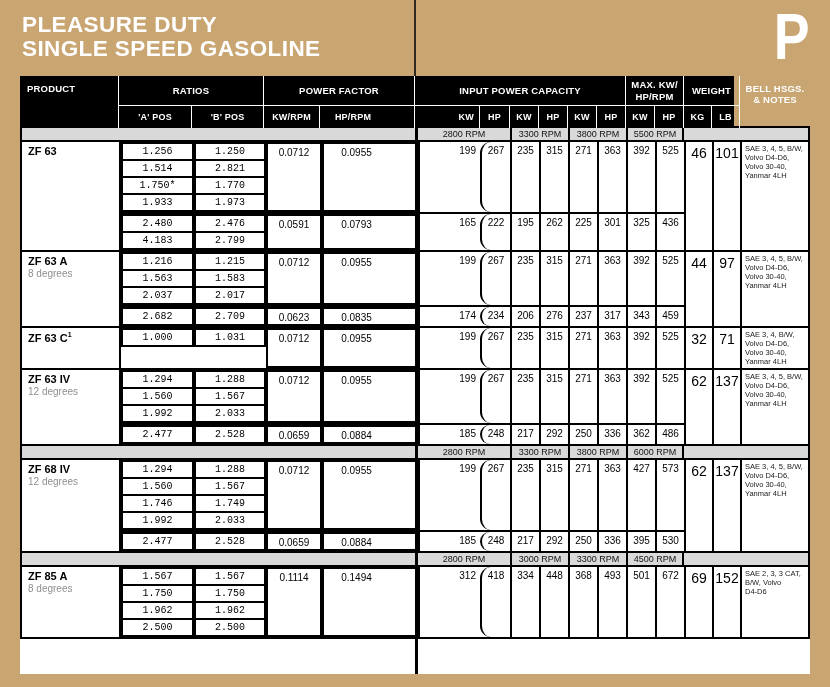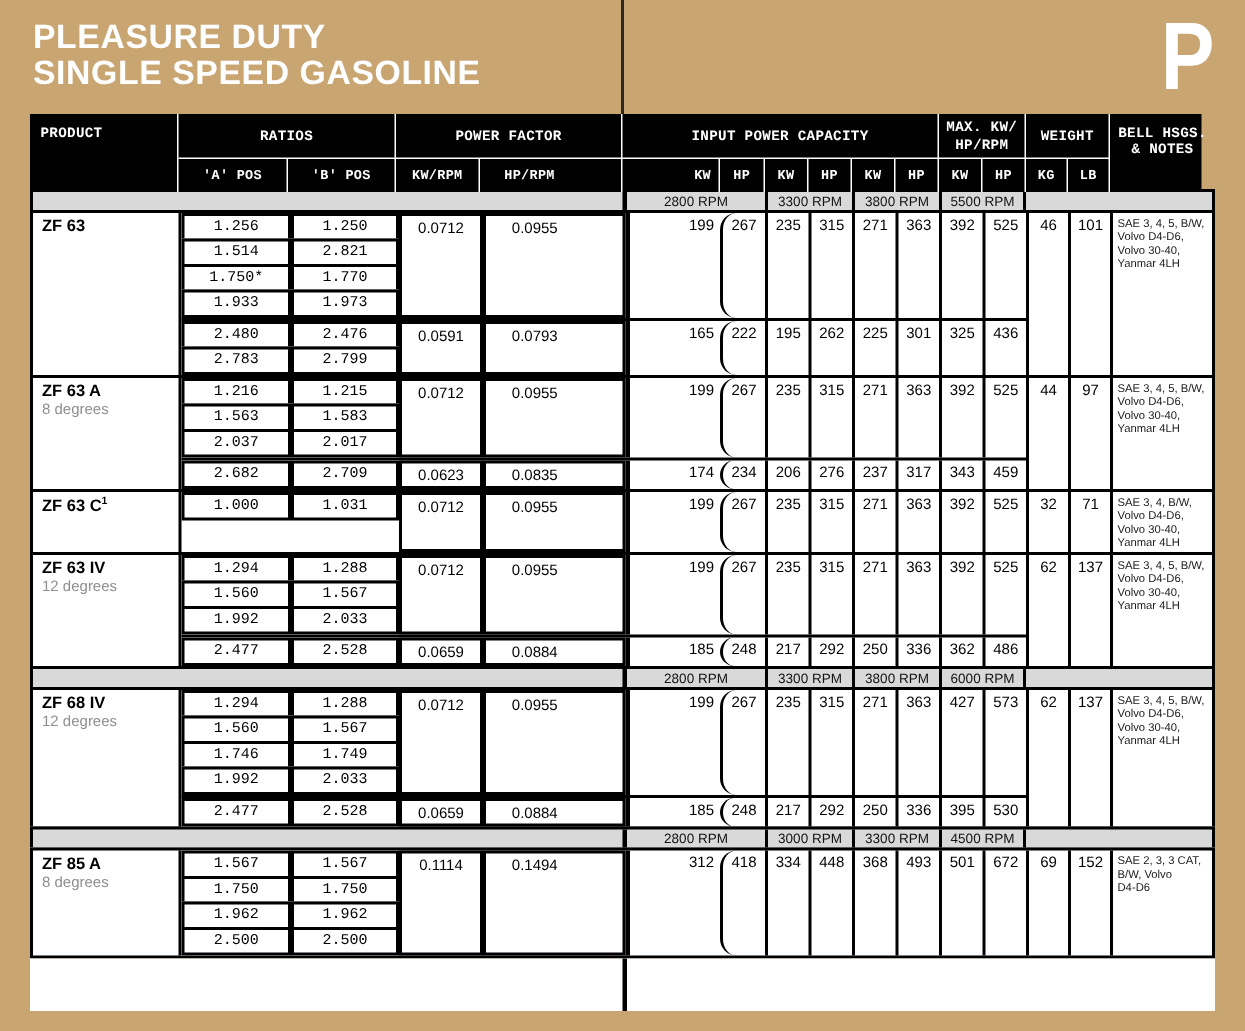--- a/index.html
+++ b/index.html
@@ -5,23 +5,23 @@
   html,body{margin:0;padding:0;}
   .page{position:relative;width:830px;height:687px;background:#c9a572;overflow:hidden;
         font-family:"Liberation Sans", sans-serif;}
   .top-divider{position:absolute;left:414px;top:0;width:2px;height:78px;background:#2e2a22;}
   .title{position:absolute;left:22px;top:13px;color:#fff;font-weight:bold;font-size:22.5px;
          line-height:1.05;letter-spacing:0.4px;}
   .corner{position:absolute;right:20px;top:8px;color:#fff;font-weight:bold;font-size:64px;
           line-height:0.92;transform:scaleX(0.84);transform-origin:right top;}
   .tbl{position:absolute;left:20px;top:76px;width:790px;}
   
-  .thead{display:grid;width:781px;box-sizing:border-box;background:#000;color:#fff;
+  .thead{display:grid;width:714px;box-sizing:border-box;background:#000;color:#fff;
          grid-template-columns:99px 73px 72px 56px 95px 65px 30px 29px 29px 29px 29px 29px 29px 28px 28px 70px;
-         grid-template-rows:30px 22px;font-family:Liberation Mono, monospace;}
+         grid-template-rows:30px 22px;}
   .h{display:flex;align-items:center;justify-content:center;font-size:9.5px;font-weight:bold;
      letter-spacing:0.2px;border-right:1px solid #fff;border-bottom:1px solid #fff;text-align:center;}
   .h.pre{white-space:pre-line;line-height:1.2;}
   .h-product{grid-column:1;grid-row:1/3;justify-content:flex-start;align-items:flex-start;
              padding:7px 0 0 7px;border-bottom:none;}
   .h-ratios{grid-column:2/4;grid-row:1;}
   .h-pf{grid-column:4/6;grid-row:1;}
   .h-input{grid-column:6/12;grid-row:1;}
   .h-max{grid-column:12/14;grid-row:1;}
   .h-weight{grid-column:14/16;grid-row:1;}
@@ -60,21 +60,21 @@
   .rcell.a{width:73px;} .rcell.b{width:72px;}
   .g-box{box-sizing:border-box;border:2px solid #000;text-align:center;padding-top:3px;
          font-size:10px;color:#000;flex:none;}
   .g-kwrpm{width:56px;}
   .g-hprpm{width:95px;padding-right:26px;}
   .g-power{flex:1;display:flex;border-left:3px solid #000;align-items:stretch;}
   .pcell{box-sizing:border-box;border-left:2px solid #000;font-size:10px;color:#000;display:flex;
          align-items:flex-start;justify-content:center;padding-top:3px;flex:none;width:29px;}
   .pcell:nth-child(2){width:30px;border-radius:11px;}
   .pcell.pfirst{border-left:none;width:60px;justify-content:flex-end;padding-right:4px;}
-  .c-w{width:28px;flex:none;box-sizing:border-box;border-left:2px solid #000;font-size:10px;
+  .c-w{width:28px;flex:none;box-sizing:border-box;border-left:2px solid #000;font-size:14px;
        text-align:center;padding-top:3px;color:#000;}
   .c-notes{flex:1;box-sizing:border-box;border-left:2px solid #000;font-size:7.5px;line-height:1.18;
            color:#1a1a1a;padding:3px 2px 2px 3px;white-space:pre-line;}
   .bottom-fill{height:35px;background:#fff;position:relative;width:790px;}
   .bottom-fill::after{content:'';position:absolute;left:395px;top:0;width:3px;height:100%;background:#000;}
 </style>
 </head>
 <body>
 
 <div class="page">
@@ -157,21 +157,21 @@
                 <div class="pcell">525</div>
               </div>
             </div>
             <div class="grp">
               <div class="g-ratios">
                 <div class="rrow">
                   <div class="rcell a">2.480</div>
                   <div class="rcell b">2.476</div>
                 </div>
                 <div class="rrow">
-                  <div class="rcell a">2.783</div>
+                  <div class="rcell a">4.183</div>
                   <div class="rcell b">2.799</div>
                 </div>
               </div>
               <div class="g-box g-kwrpm">0.0591</div>
               <div class="g-box g-hprpm">0.0793</div>
               <div class="g-power">
                 <div class="pcell pfirst">165</div>
                 <div class="pcell">222</div>
                 <div class="pcell">195</div>
                 <div class="pcell">262</div>

